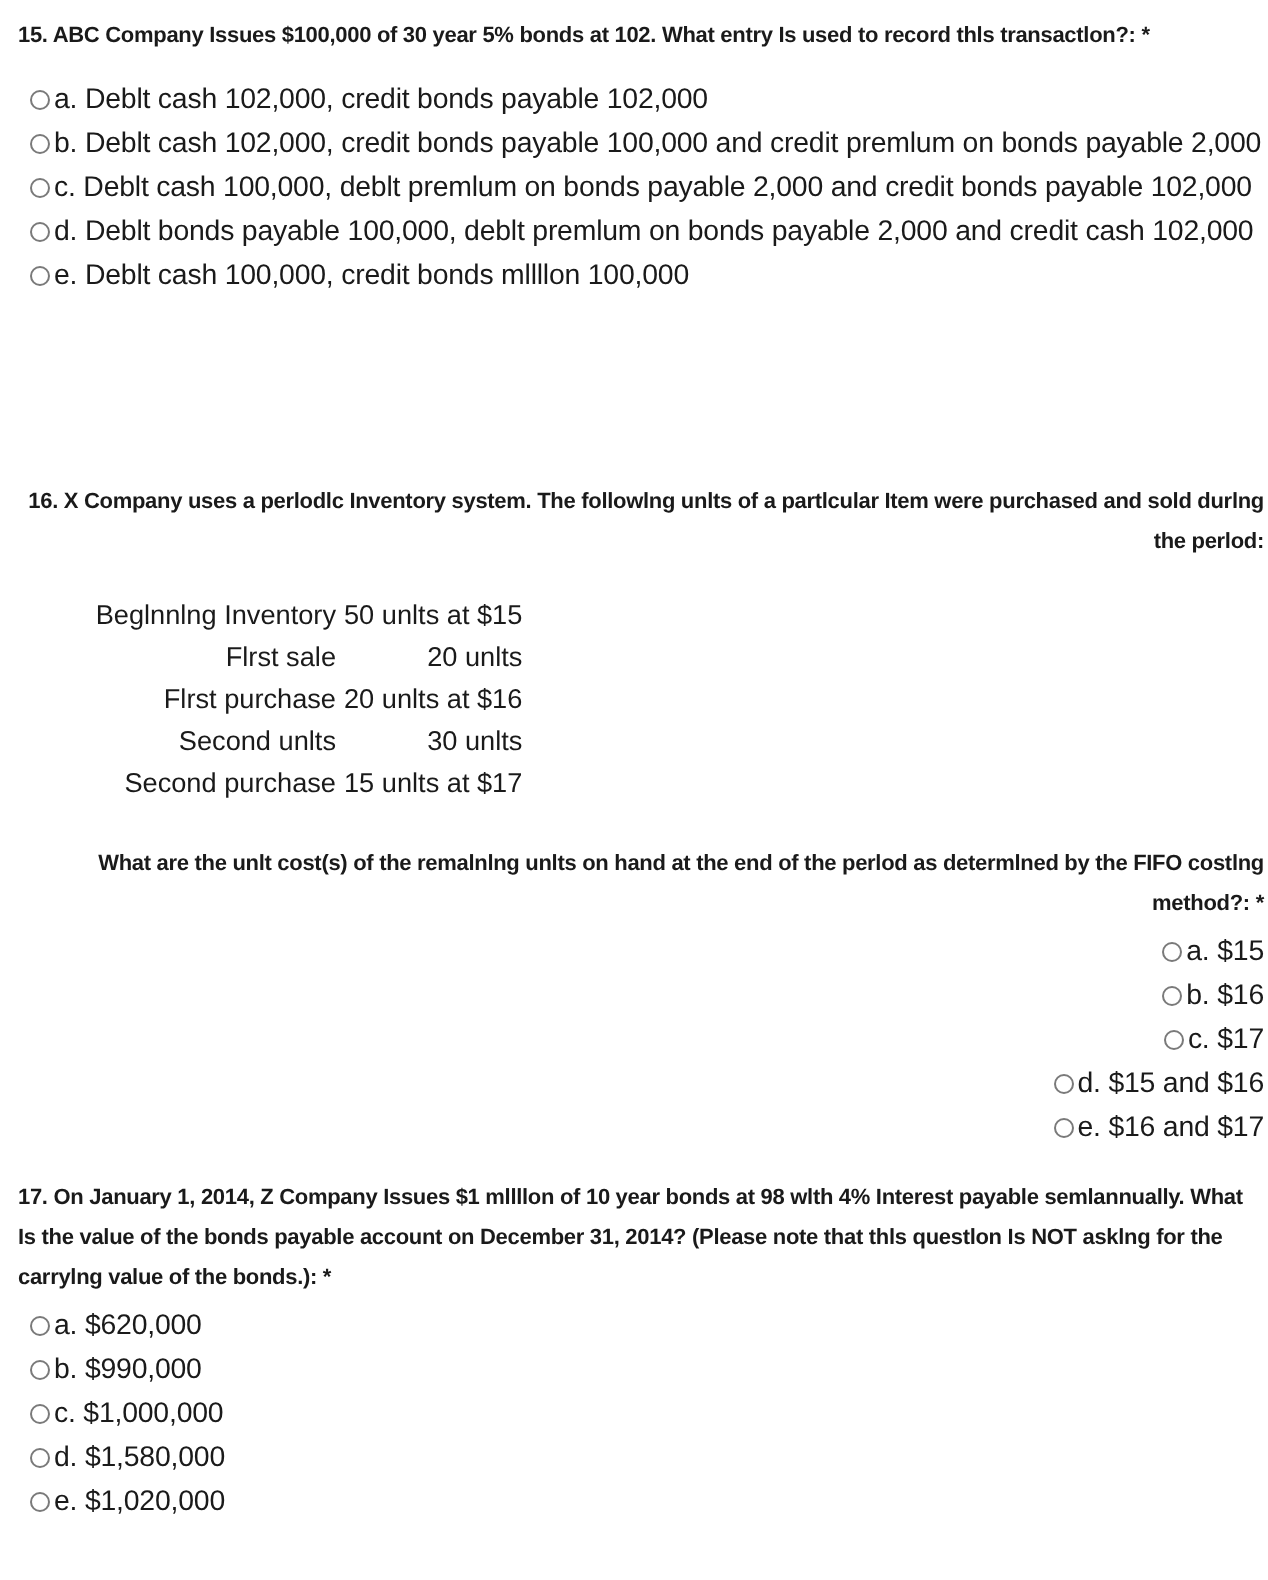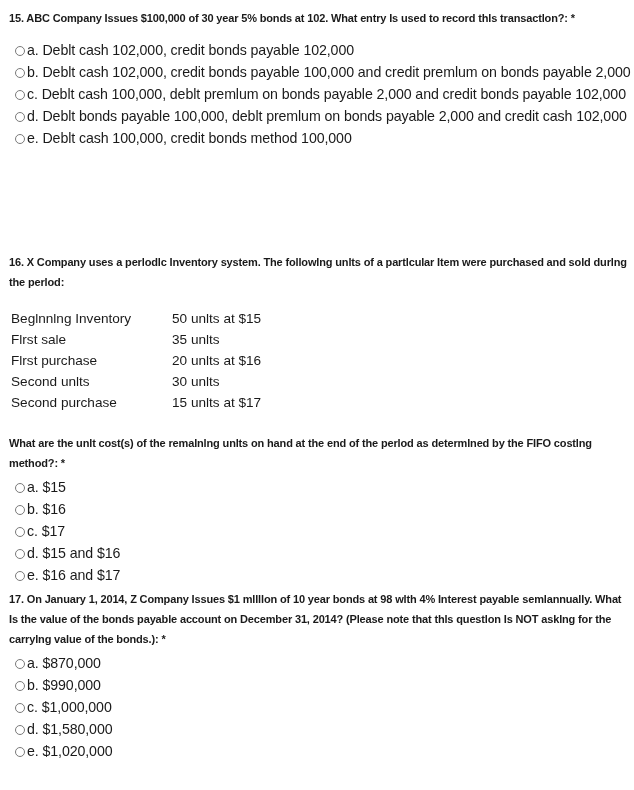--- a/index.html
+++ b/index.html
@@ -78,36 +78,36 @@
     <li class="option">
       <span class="radio"></span><span>b. Deblt cash 102,000, credit bonds payable 100,000 and credit premlum on bonds payable 2,000</span>
     </li>
     <li class="option">
       <span class="radio"></span><span>c. Deblt cash 100,000, deblt premlum on bonds payable 2,000 and credit bonds payable 102,000</span>
     </li>
     <li class="option">
       <span class="radio"></span><span>d. Deblt bonds payable 100,000, deblt premlum on bonds payable 2,000 and credit cash 102,000</span>
     </li>
     <li class="option">
-      <span class="radio"></span><span>e. Deblt cash 100,000, credit bonds method 100,000</span>
+      <span class="radio"></span><span>e. Deblt cash 100,000, credit bonds mllllon 100,000</span>
     </li>
   </ul>
 </div>
 
-<div class="question" style="top:252px;">
+<div class="question" style="top:241px;text-align:right;">
   <p class="q-text">16. X Company uses a perlodlc Inventory system. The followlng unlts of a partlcular Item were purchased and sold durlng the perlod:</p>
   <table class="inv-table" style="margin-top:16px;">
     <tbody>
       <tr>
         <td class="label">Beglnnlng Inventory</td>
         <td>50 unlts at $15</td>
       </tr>
       <tr>
         <td class="label">Flrst sale</td>
-        <td>35 unlts</td>
+        <td>20 unlts</td>
       </tr>
       <tr>
         <td class="label">Flrst purchase</td>
         <td>20 unlts at $16</td>
       </tr>
       <tr>
         <td class="label">Second unlts</td>
         <td>30 unlts</td>
       </tr>
       <tr>
@@ -133,21 +133,21 @@
     <li class="option">
       <span class="radio"></span><span>e. $16 and $17</span>
     </li>
   </ul>
 </div>
 
 <div class="question" style="top:589px;">
   <p class="q-text">17. On January 1, 2014, Z Company Issues $1 mllllon of 10 year bonds at 98 wlth 4% Interest payable semlannually. What Is the value of the bonds payable account on December 31, 2014? (Please note that thls questlon Is NOT asklng for the carrylng value of the bonds.): *</p>
   <ul class="options" style="margin-top:4px;">
     <li class="option">
-      <span class="radio"></span><span>a. $870,000</span>
+      <span class="radio"></span><span>a. $620,000</span>
     </li>
     <li class="option">
       <span class="radio"></span><span>b. $990,000</span>
     </li>
     <li class="option">
       <span class="radio"></span><span>c. $1,000,000</span>
     </li>
     <li class="option">
       <span class="radio"></span><span>d. $1,580,000</span>
     </li>

